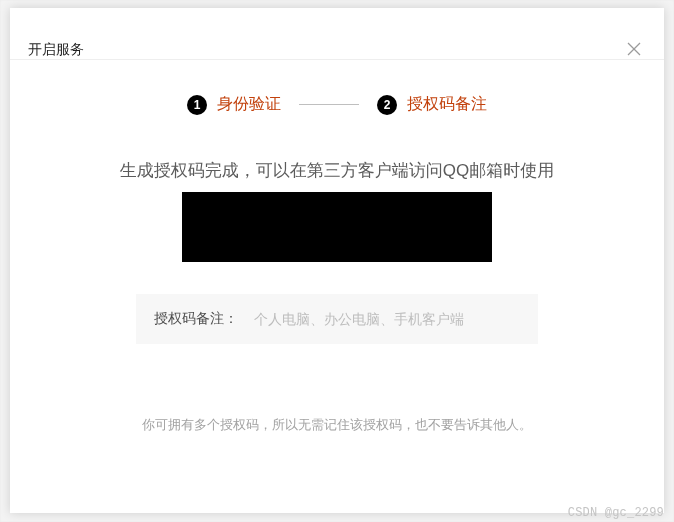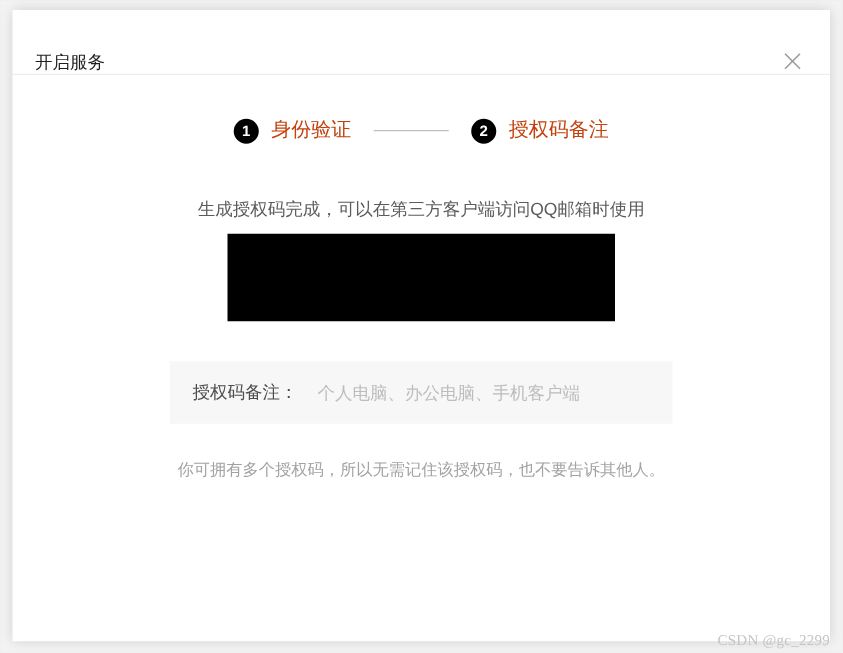--- a/index.html
+++ b/index.html
@@ -77,21 +77,21 @@
     font-weight: 500;
   }
   .step-line {
     width: 60px;
     height: 1px;
     background: #bfbfbf;
   }
 
   .desc {
     text-align: center;
-    font-size: 14px;
+    font-size: 17px;
     color: #5b5b5b;
     margin-top: 44px;
   }
 
   .code-box {
     width: 310px;
     height: 70px;
     background: #000;
     margin: 10px auto 0 auto;
   }
@@ -120,32 +120,32 @@
     outline: none;
   }
   .remark-input::placeholder {
     color: #bdbdbd;
   }
 
   .note {
     text-align: center;
     font-size: 13px;
     color: #a2a2a2;
-    margin-top: 28px;
+    margin-top: 72px;
     padding: 0 20px;
   }
 
   .watermark {
     position: absolute;
     right: 10px;
     bottom: 2px;
     z-index: 3;
     font-size: 12px;
     color: #c4c4c4;
-    font-family: Liberation Serif, serif;
+    font-family: Liberation Mono, monospace;
     letter-spacing: 0.2px;
   }
 </style>
 </head>
 <body>
 
 <div class="bg-blur"></div>
 
 <div class="modal">
   <div class="modal-header">

